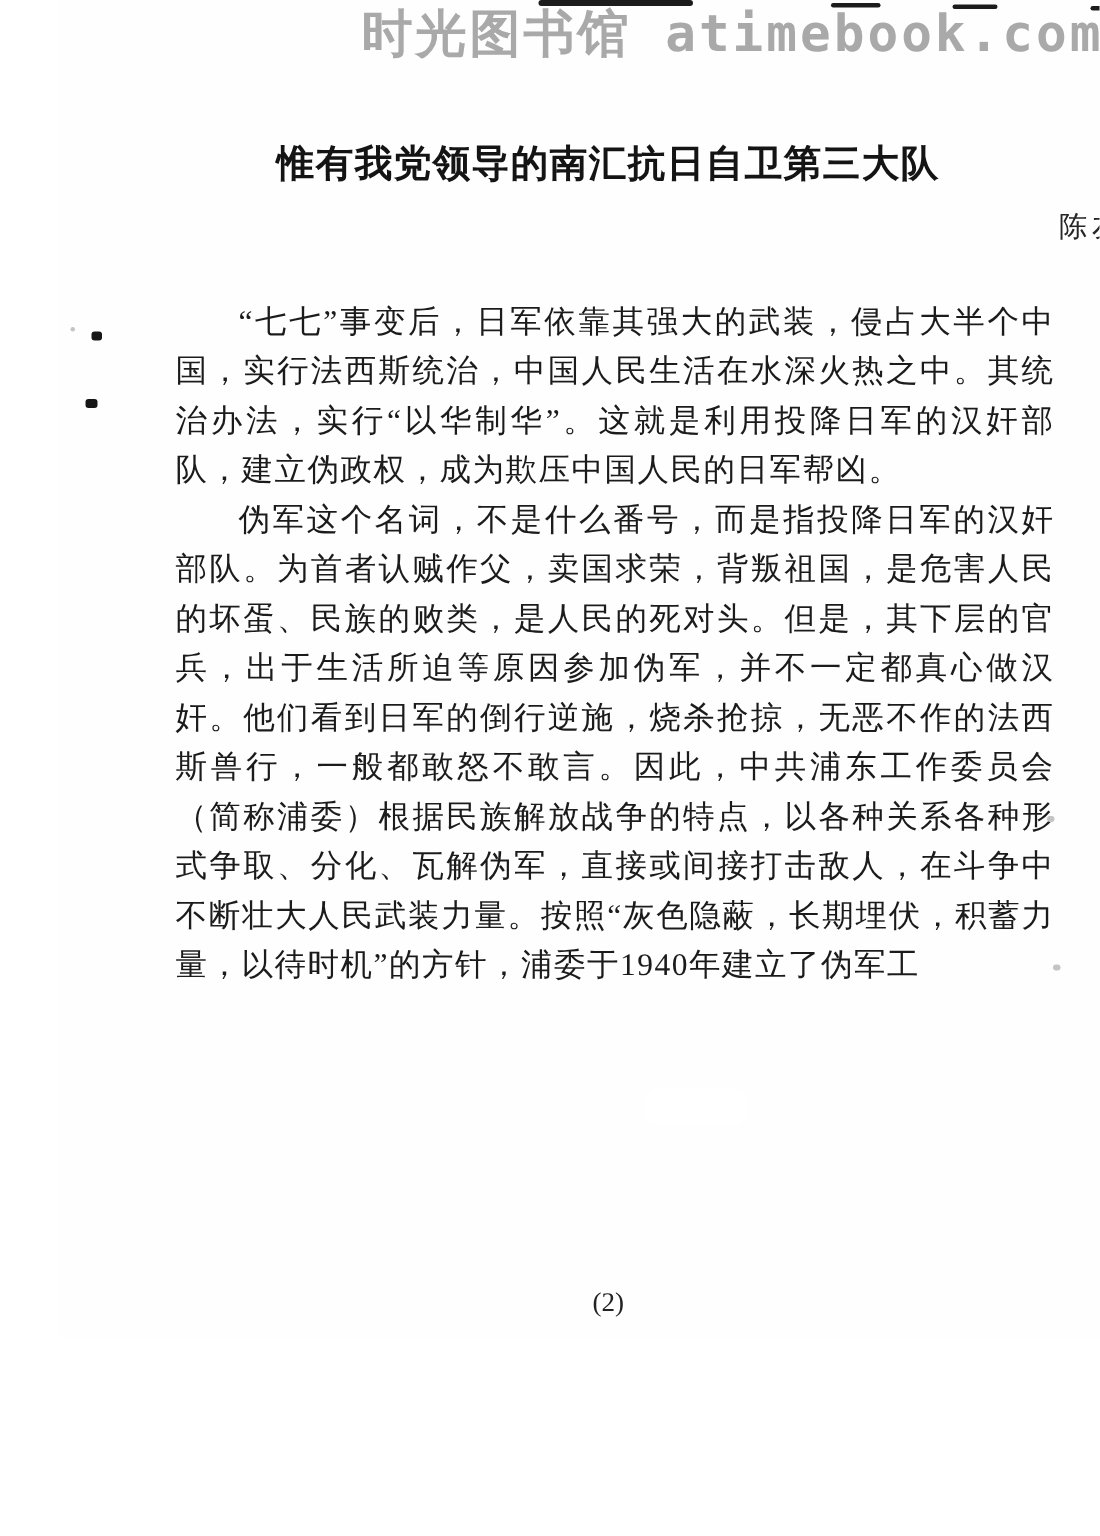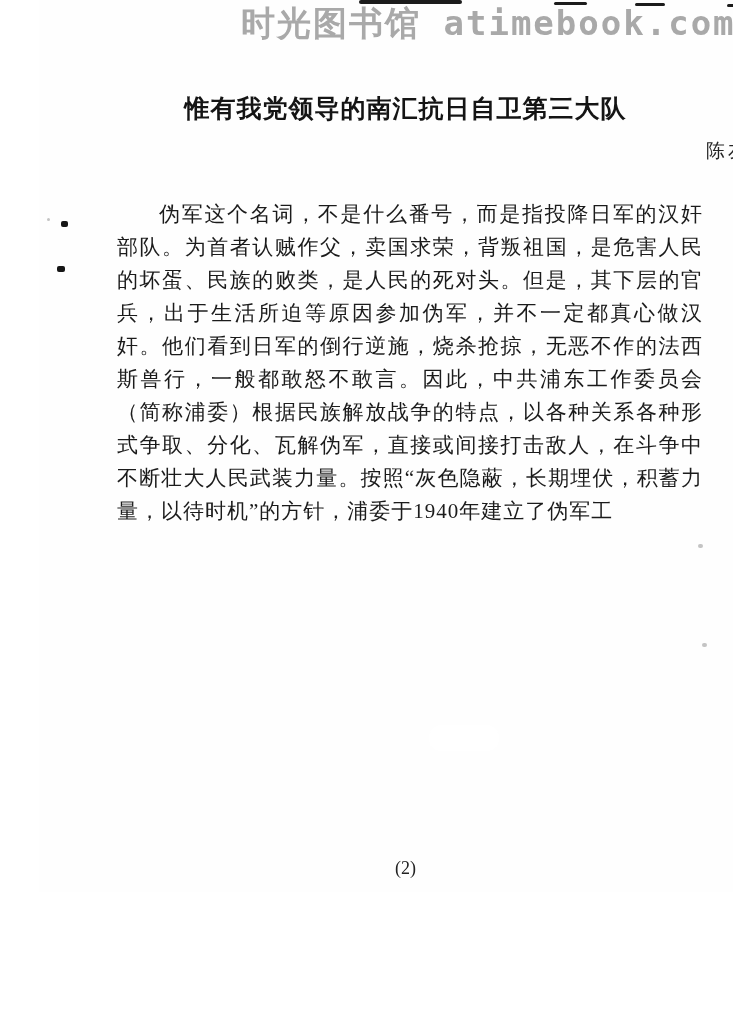--- a/index.html
+++ b/index.html
@@ -104,20 +104,21 @@
 
   <div class="art bar" style="left:320px; top:0; width:103px; height:4px;"></div>
   <div class="art bar" style="left:515px; top:2px; width:33px; height:3px;"></div>
   <div class="art bar" style="left:596px; top:3px; width:30px; height:3px;"></div>
   <div class="art bar" style="left:688px; top:4px; width:32px; height:3px;"></div>
 
   <div class="doc-title">惟有我党领导的南汇抗日自卫第三大队</div>
   <div class="doc-author">陈友新</div>
 
   <div class="doc-body">
+    <p>“七七”事变后，日军依靠其强大的武装，侵占大半个中国，实行法西斯统治，中国人民生活在水深火热之中。其统治办法，实行“以华制华”。这就是利用投降日军的汉奸部队，建立伪政权，成为欺压中国人民的日军帮凶。</p>
     <p>伪军这个名词，不是什么番号，而是指投降日军的汉奸部队。为首者认贼作父，卖国求荣，背叛祖国，是危害人民的坏蛋、民族的败类，是人民的死对头。但是，其下层的官兵，出于生活所迫等原因参加伪军，并不一定都真心做汉奸。他们看到日军的倒行逆施，烧杀抢掠，无恶不作的法西斯兽行，一般都敢怒不敢言。因此，中共浦东工作委员会（简称浦委）根据民族解放战争的特点，以各种关系各种形式争取、分化、瓦解伪军，直接或间接打击敌人，在斗争中不断壮大人民武装力量。按照“灰色隐蔽，长期埋伏，积蓄力量，以待时机”的方针，浦委于1940年建立了伪军工</p>
   </div>
 
   <div class="art wm-blob" style="left:390px; top:725px; width:70px; height:26px;"></div>
 
   <div class="page-number">(2)</div>
 
   <div class="art speck" style="left:22px; top:221px; width:7px; height:6px;"></div>
   <div class="art speck" style="left:18px; top:266px; width:8px; height:6px;"></div>
   <div class="art speck light" style="left:8px; top:218px; width:3px; height:3px;"></div>

